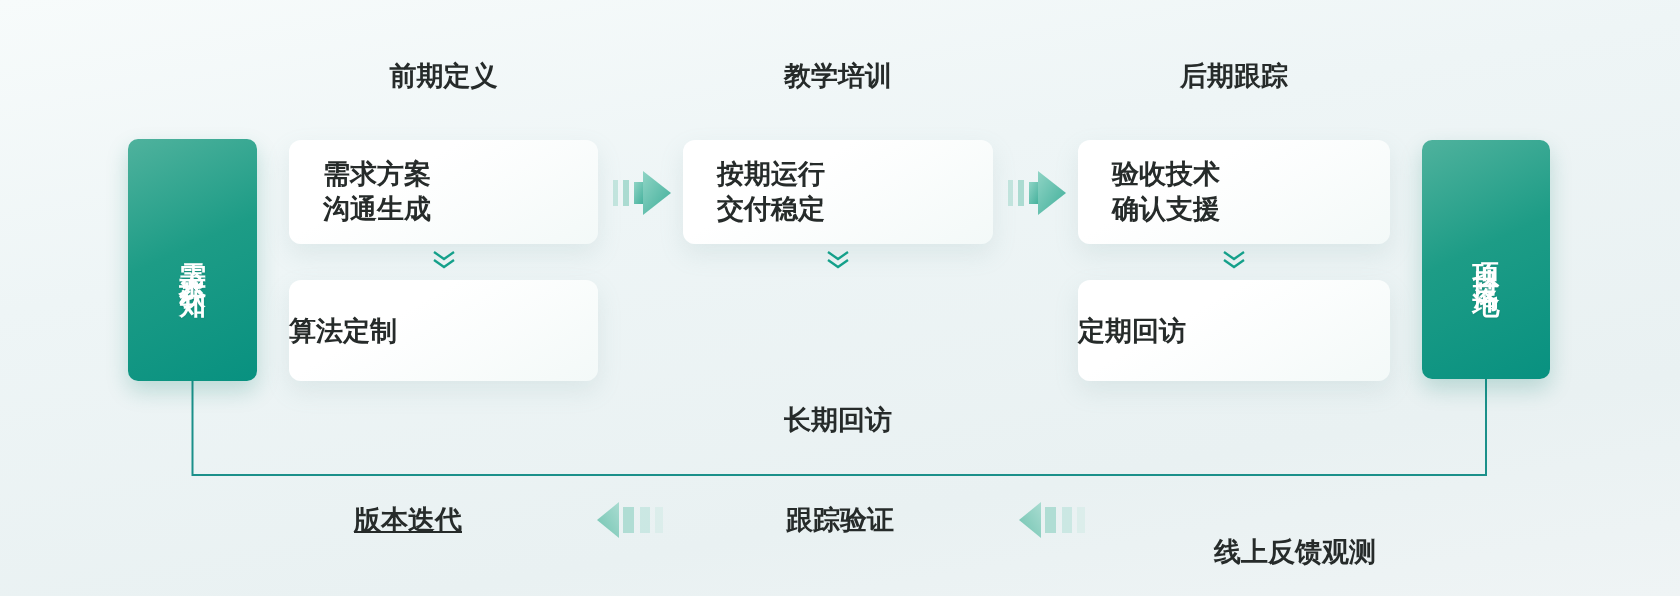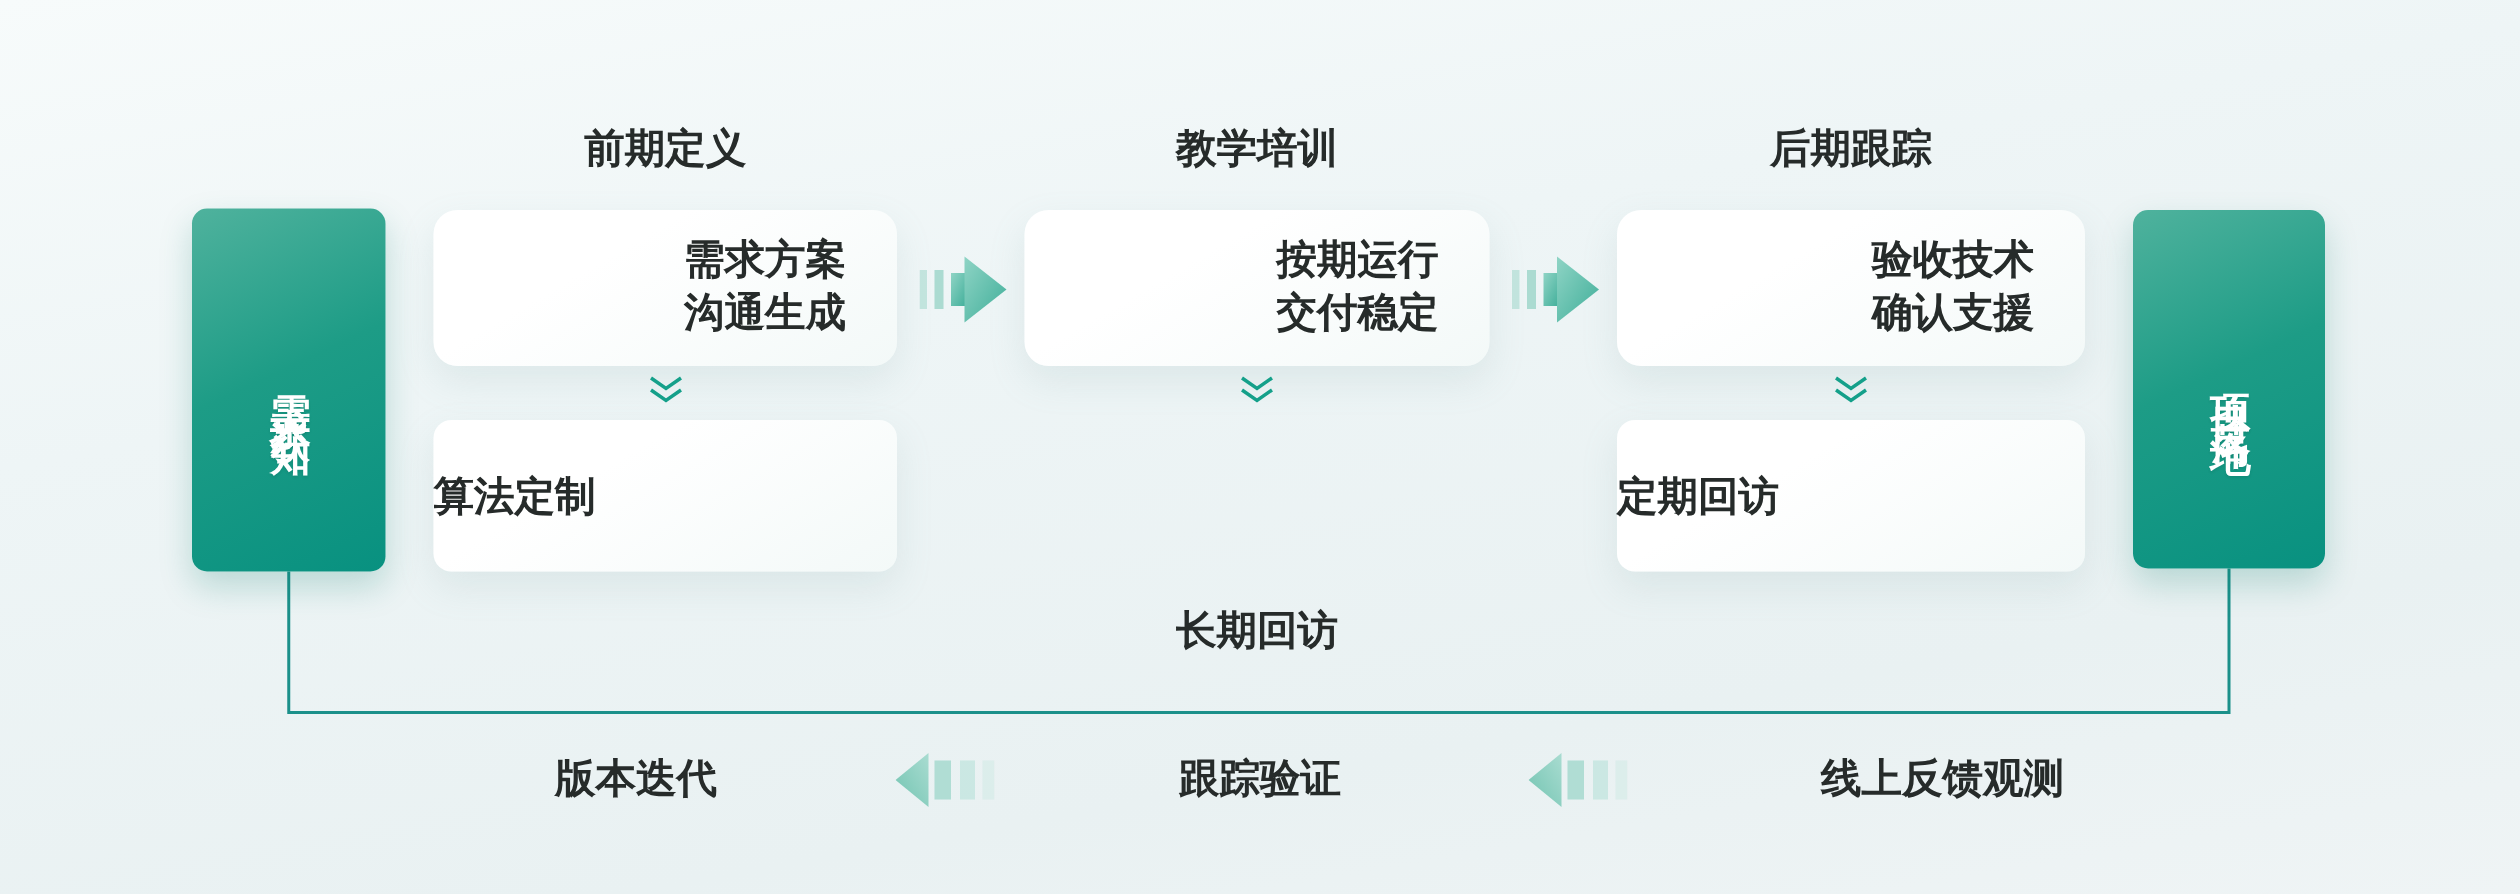--- a/index.html
+++ b/index.html
@@ -46,39 +46,37 @@
 
   .col-header {
     position: absolute;
     top: 58px;
     left: 0;
     width: 100%;
     text-align: center;
     font-size: 27px;
     line-height: 36px;
     font-weight: 700;
-    margin-top: 24px;
   }
   .card {
     position: absolute;
     left: 0;
     width: 100%;
     border-radius: 12px;
     background: linear-gradient(150deg, #ffffff 35%, #f3f9f8 100%);
     box-shadow: 0 10px 24px rgba(130, 165, 165, 0.16);
     box-sizing: border-box;
   }
   .card-top {
     top: 140px;
     height: 104px;
     display: flex;
     align-items: center;
-    justify-content: flex-end;
+    justify-content: flex-start;
     padding: 0 34px;
-    border-radius: 16px;
   }
   .card-top .pair-label {
     white-space: pre-line;
     font-size: 27px;
     line-height: 1.28;
     font-weight: 700;
   }
   .card-bottom {
     top: 280px;
     height: 101px;
@@ -118,23 +116,23 @@
   }
   .loop-item {
     position: absolute;
     top: 503px;
     transform: translateX(-50%);
     font-size: 27px;
     line-height: 34px;
     font-weight: 700;
     white-space: nowrap;
   }
-  .loop-item-1 { left: 424px; }
+  .loop-item-1 { left: 408px; text-decoration: underline; }
   .loop-item-2 { left: 840px; }
-  .loop-item-3 { left: 1295px; }
+  .loop-item-3 { left: 1295px; margin-top: 32px; }
   .fb-arrow { position: absolute; top: 502px; width: 66px; height: 36px; }
   .fb-arrow-1 { left: 597px; }
   .fb-arrow-2 { left: 1019px; }
 </style>
 </head>
 <body>
 
 <div class="canvas">
 
   <svg class="connector-svg" viewBox="0 0 1680 596" xmlns="http://www.w3.org/2000/svg">

